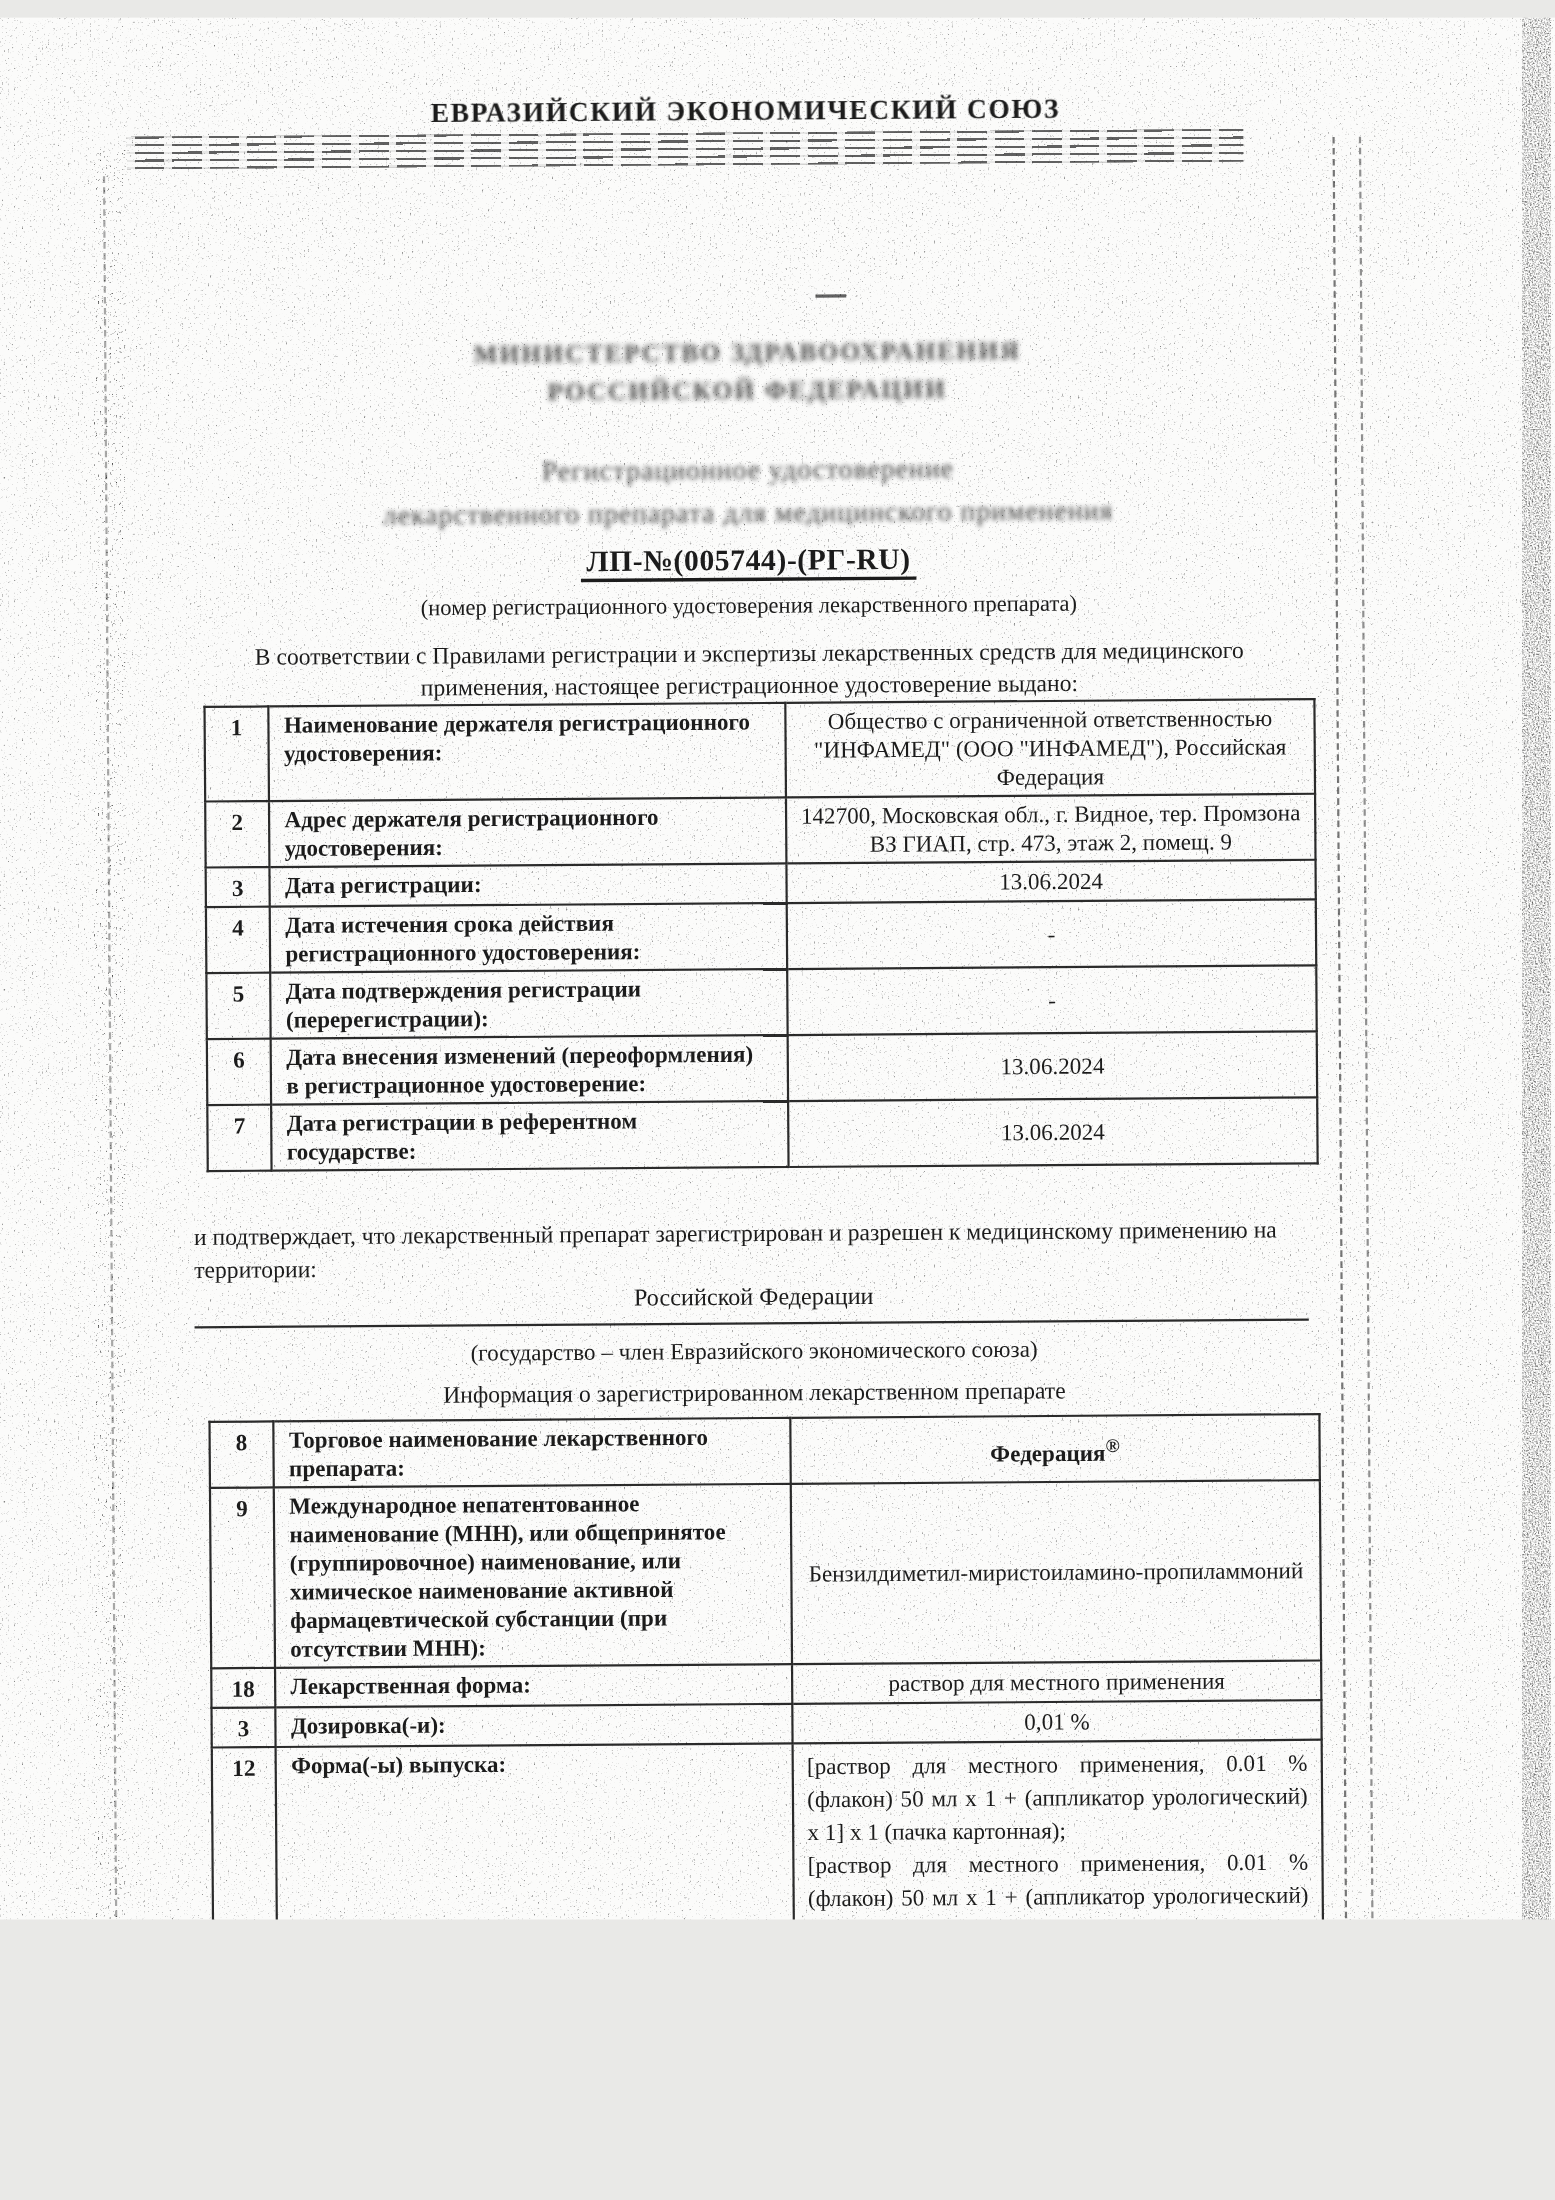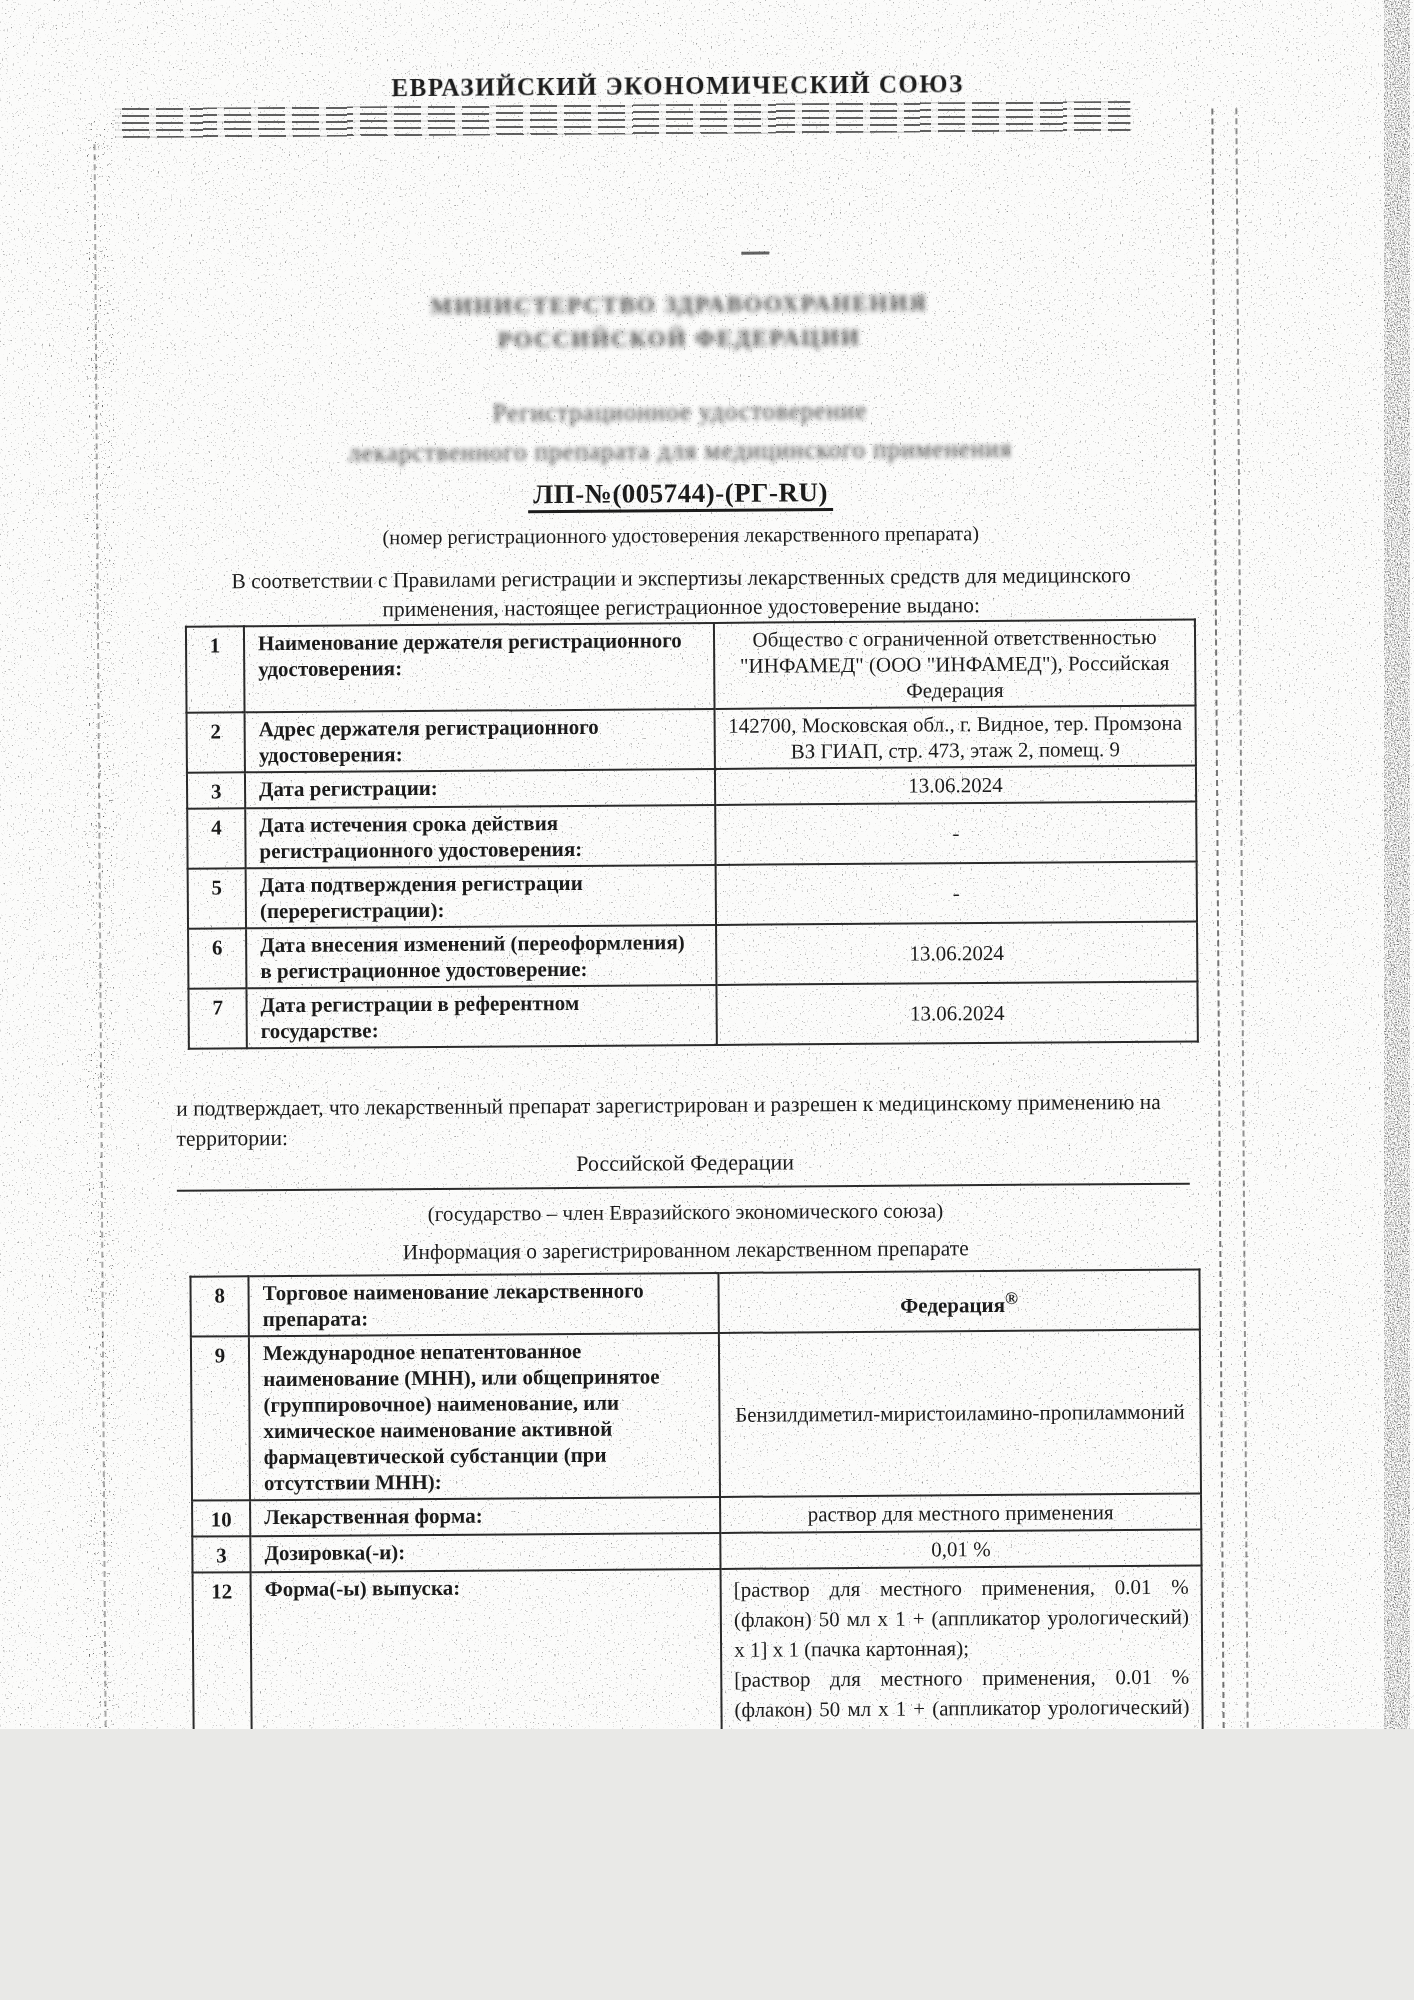--- a/index.html
+++ b/index.html
@@ -1,17 +1,17 @@
 <!DOCTYPE html>
 <html><head>
 <meta charset="utf-8">
 <style>
   html,body { margin:0; padding:0; background:#e9e9e7; }
   .page {
-    position:relative; width:1414px; height:1729px; margin:0 auto;
+    position:relative; width:1414px; height:1729px; margin:16px auto;
     background:#fbfbfa; overflow:hidden; color:#1c1c1c;
     font-family:"Liberation Serif", serif;
   }
   .tilt { position:absolute; inset:0; transform:rotate(-0.4deg); transform-origin:50% 45%; }
   .doc { position:absolute; left:170px; top:0; width:1025px; height:100%; }
 
   
   .union-title {
     position:absolute; top:72px; width:100%; text-align:center;
     font-size:25px; font-weight:bold; letter-spacing:1.5px; filter:blur(0.35px);
@@ -176,21 +176,21 @@
           <td class="num">8</td>
           <td class="lbl">Торговое наименование лекарственного препарата:</td>
           <td class="val val-bold"><span>Федерация</span><sup>®</sup></td>
         </tr>
         <tr>
           <td class="num">9</td>
           <td class="lbl">Международное непатентованное наименование (МНН), или общепринятое (группировочное) наименование, или химическое наименование активной фармацевтической субстанции (при отсутствии МНН):</td>
           <td class="val">Бензилдиметил-миристоиламино-пропиламмоний</td>
         </tr>
         <tr>
-          <td class="num">10</td>
+          <td class="num">18</td>
           <td class="lbl">Лекарственная форма:</td>
           <td class="val">раствор для местного применения</td>
         </tr>
         <tr>
           <td class="num">3</td>
           <td class="lbl">Дозировка(-и):</td>
           <td class="val">0,01 %</td>
         </tr>
         <tr>
           <td class="num">12</td>

